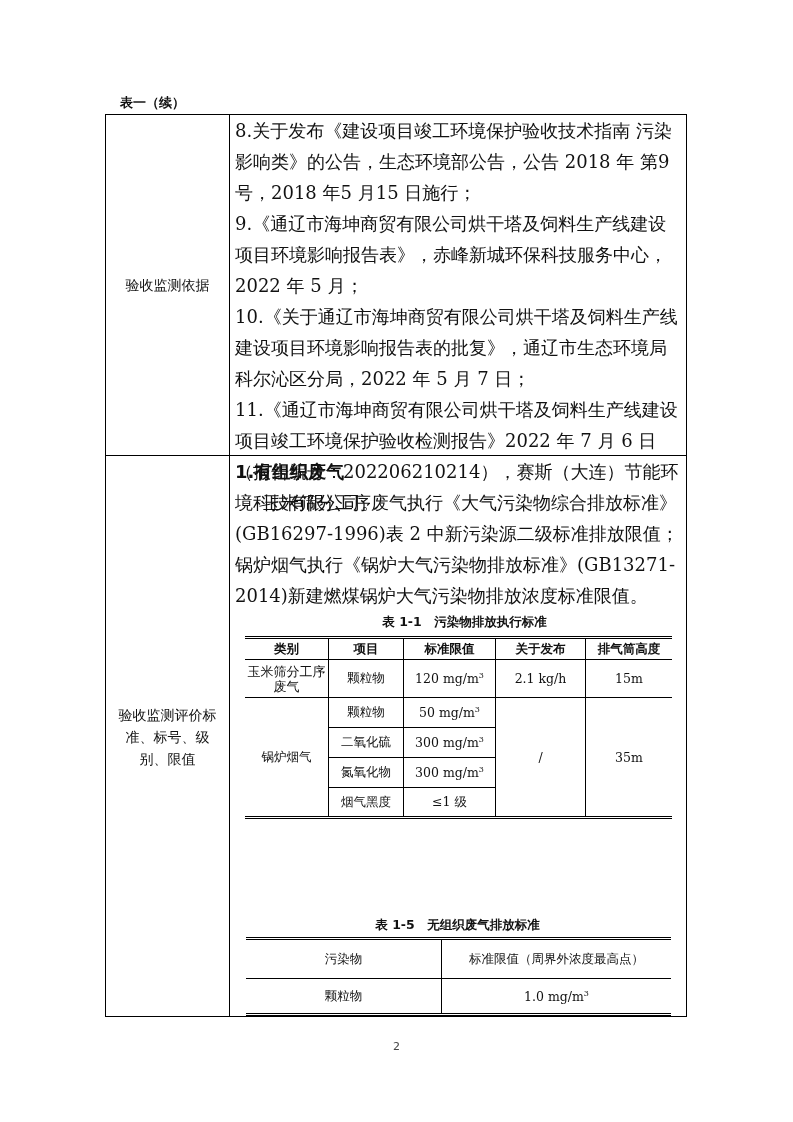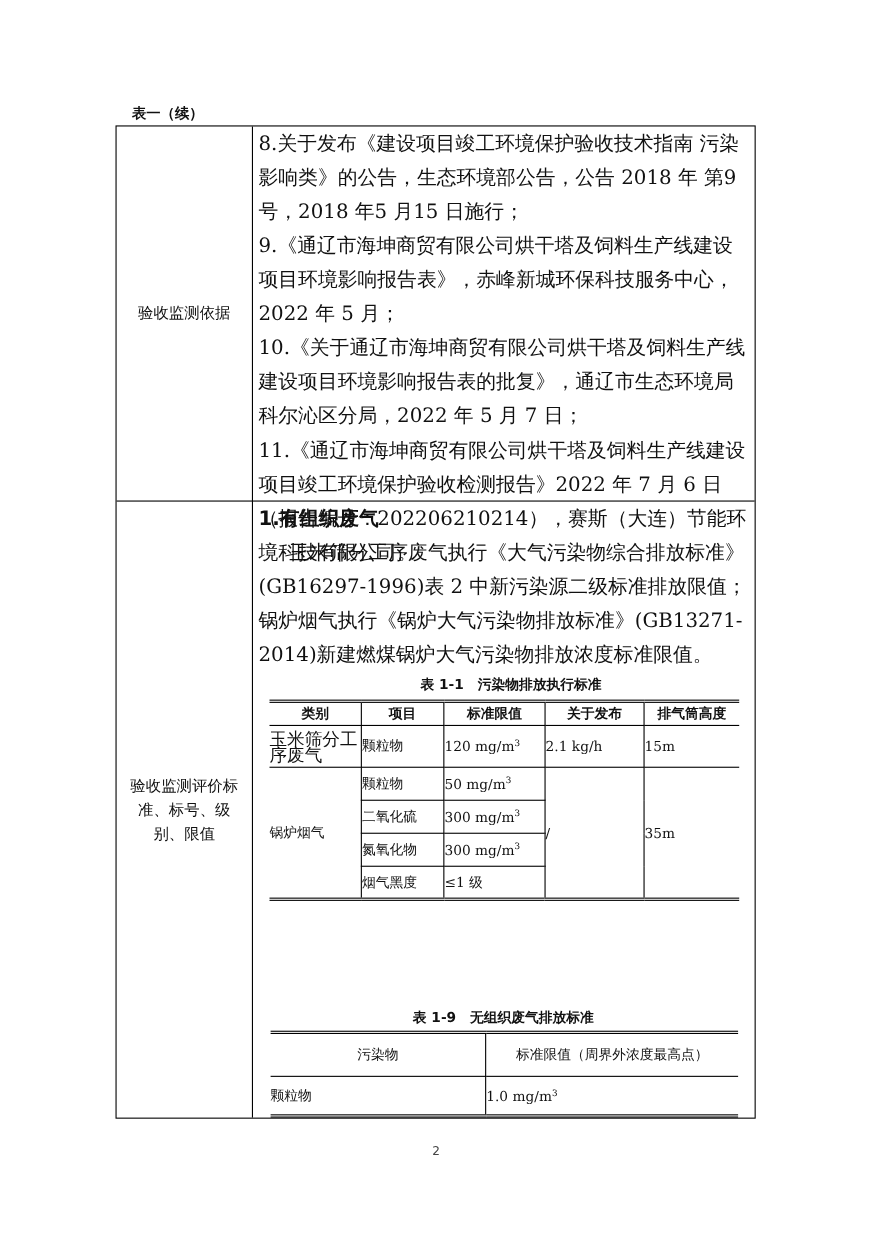--- a/index.html
+++ b/index.html
@@ -31,38 +31,38 @@
   .content p { margin: 0; }
   .indent { text-indent: 28px; }
   .sub-heading {
     font-family: "DejaVu Sans", "Liberation Sans", sans-serif; font-weight: bold;
   }
   .caption {
     text-align: center; font-size: 12.5px; line-height: 20px;
     font-family: "DejaVu Sans", "Liberation Sans", sans-serif; font-weight: bold;
   }
   table.std {
-    border-collapse: collapse; font-size: 12.5px; 
+    border-collapse: collapse; font-size: 12.5px; text-align: center;
     position: absolute;
   }
   table.std td, table.std th { border: 1px solid #000; padding: 0; }
   table.std th {
     font-family: "DejaVu Sans", "Liberation Sans", sans-serif; font-weight: bold;
     font-size: 12.5px;
   }
   table.std .noside-l { border-left: none; }
   table.std .noside-r { border-right: none; }
   table.std tr.first th { border-top: 3px double #000; }
   table.std tr.last td { border-bottom: 3px double #000; }
   sup { font-size: 8px; vertical-align: 5px; }
   .page-num {
     position: absolute; top: 1040px; left: 0; width: 793px; text-align: center;
     font-family: "DejaVu Sans", "Liberation Sans", sans-serif; font-size: 11px; color: #444;
   }
-  .small-cat { font-size: 16px; line-height: 15px; }
+  .small-cat { font-size: 13px; line-height: 15px; }
 </style>
 </head>
 <body>
 
 <div class="page-heading">表一（续）</div>
 
 <div class="outer">
   <div class="col-div"></div>
   <div class="row-div" style="top:340px;"></div>
 
@@ -112,21 +112,21 @@
       <td>氮氧化物</td>
       <td><span>300 mg/m</span><sup>3</sup></td>
     </tr>
     <tr class="last" style="height:30px;">
       <td>烟气黑度</td>
       <td>≤1 级</td>
     </tr>
   </tbody>
     </table>
 
-  <div class="caption" style="position:absolute; left:123px; right:0; top:800px;">表 1-9　无组织废气排放标准</div>
+  <div class="caption" style="position:absolute; left:123px; right:0; top:800px;">表 1-5　无组织废气排放标准</div>
 
   <table class="std" style="left:140px; top:822px; width:425px;">
     <tbody>
         <tr class="first" style="height:40px;">
       <th class="noside-l" style="width:195px; font-weight:normal;">污染物</th>
       <th class="noside-r" style="font-weight:normal;">标准限值（周界外浓度最高点）</th>
     </tr>
     <tr class="last" style="height:36px;">
       <td class="noside-l">颗粒物</td>
       <td class="noside-r"><span>1.0 mg/m</span><sup>3</sup></td>

